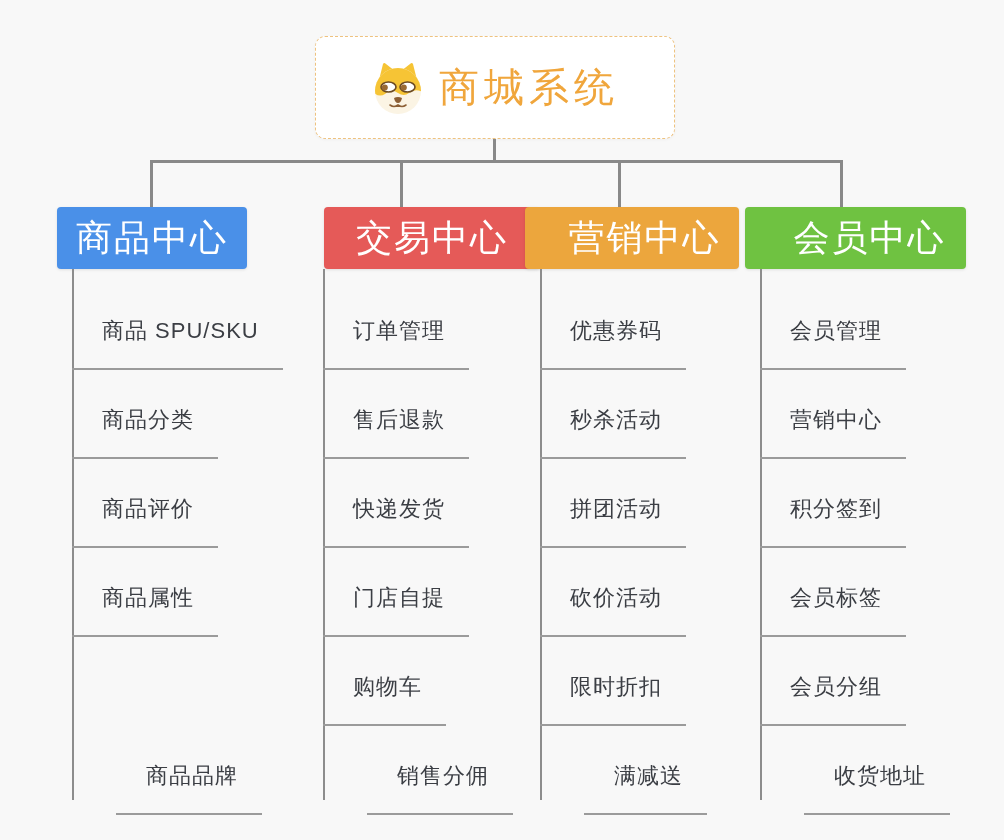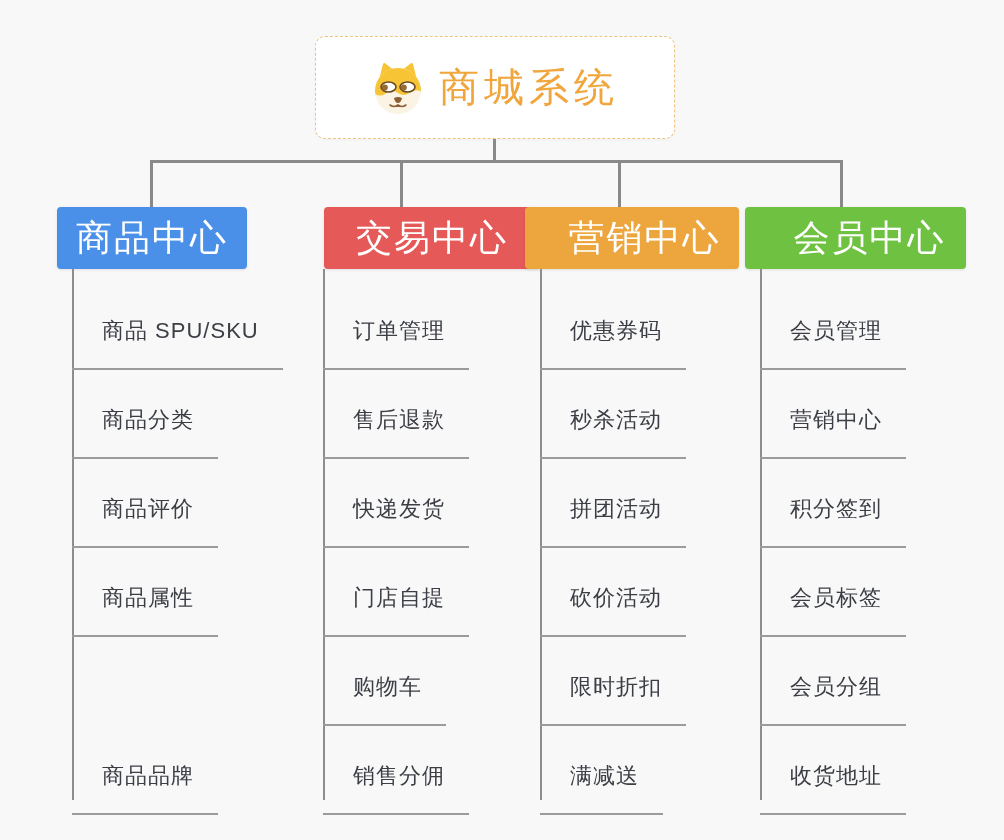--- a/index.html
+++ b/index.html
@@ -61,21 +61,21 @@
     display:inline-block;
     padding:0 24px 24px 30px;
     border-bottom:2px solid #9b9b9b;
     font-size:22px;
     letter-spacing:1px;
     line-height:26px;
     color:#3b3e44;
     white-space:nowrap;
   }
   .c1{left:72px;} .c2{left:323px;} .c3{left:540px;} .c4{left:760px;}
-  .r1{top:318px;} .r2{top:407px;} .r3{top:496px;} .r4{top:585px;} .r5{top:674px;} .r6{top:763px;}
+  .r1{top:318px;} .r2{top:407px;} .r3{top:496px;} .r4{top:585px;} .r5{top:674px;} .r6{top:763px;margin-left:44px;}
 </style>
 </head>
 <body>
 
 <div class="canvas">
 
   <div class="root-node">
     <svg width="54" height="54" viewBox="0 0 54 54" aria-hidden="true">
       <path d="M8 19 L12 3 Q13 1 15 3 L24 10 Z" fill="#f6c435"></path>
       <path d="M46 19 L42 3 Q41 1 39 3 L30 10 Z" fill="#f6c435"></path>

